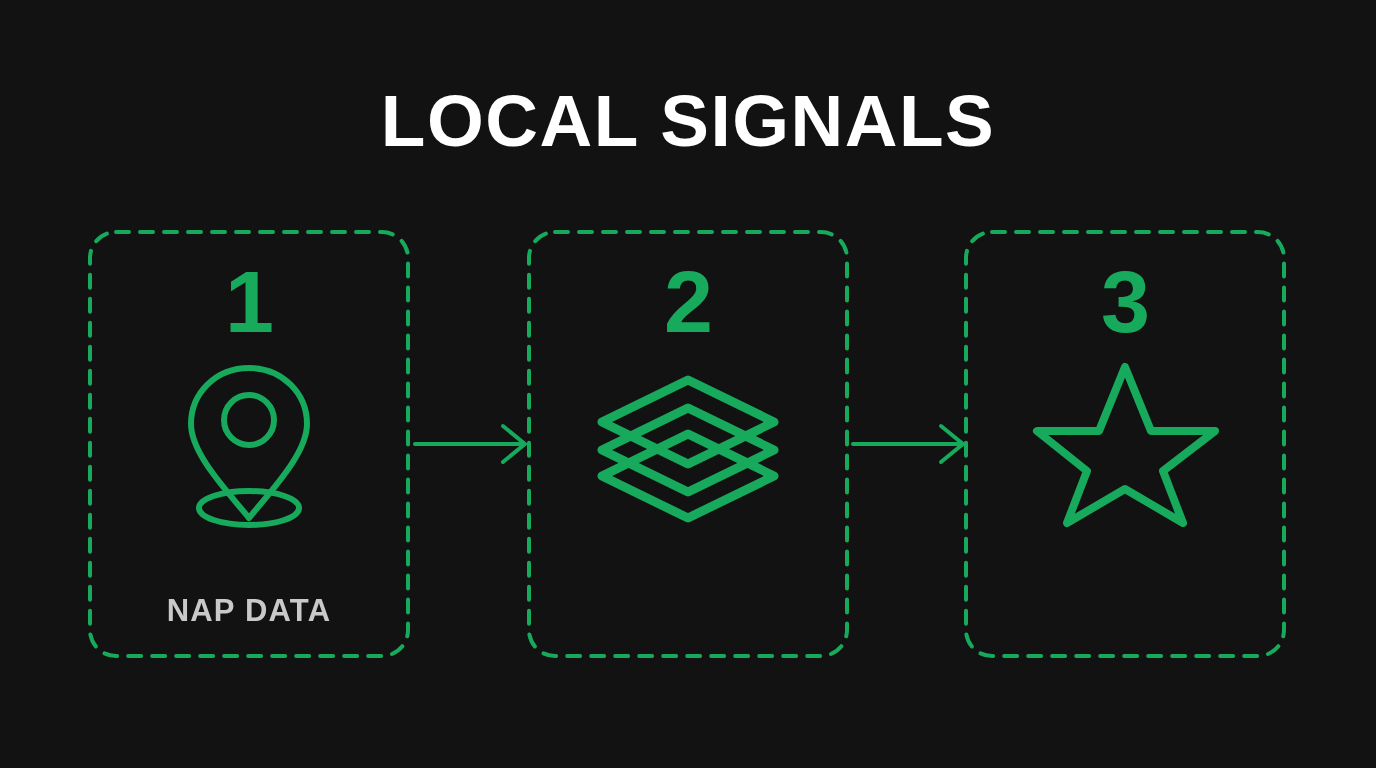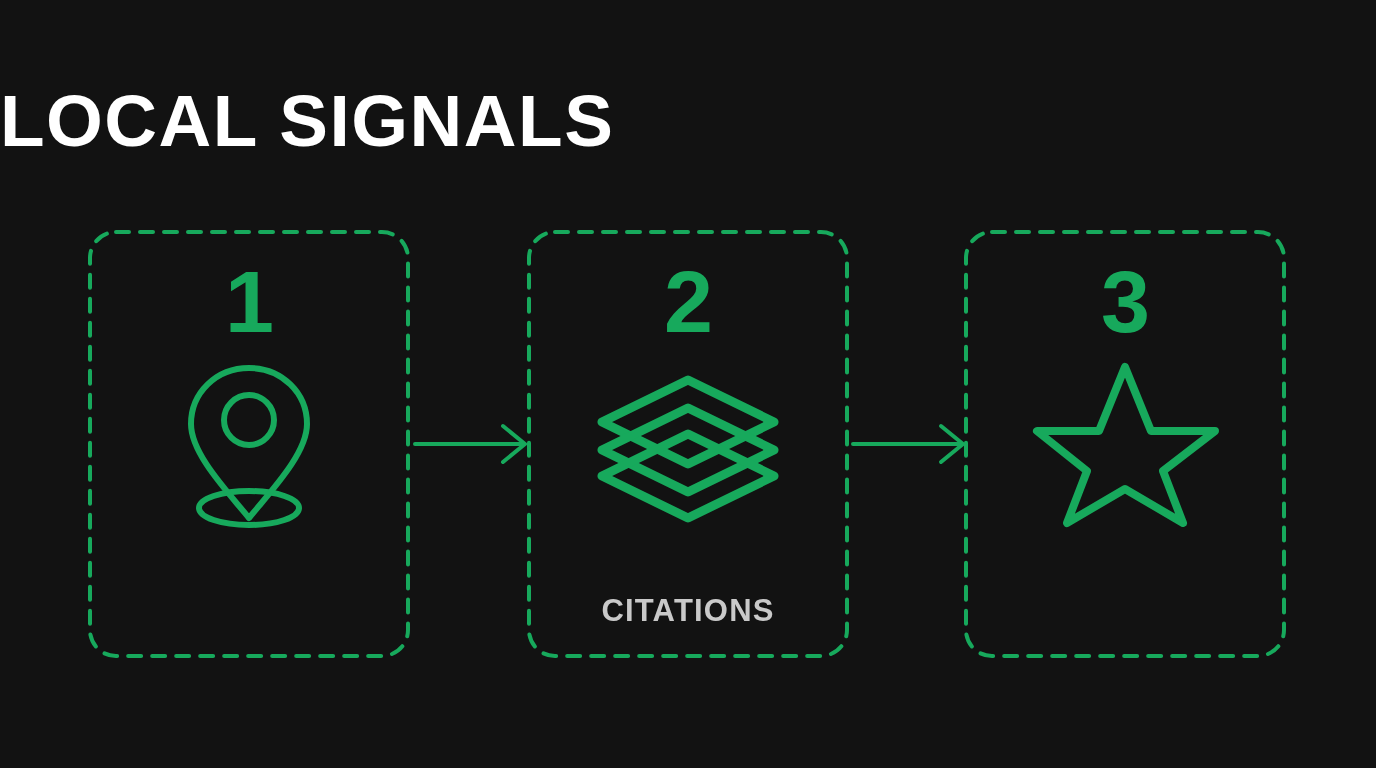--- a/index.html
+++ b/index.html
@@ -22,21 +22,21 @@
     height: 768px;
     background: #121212;
   }
 
   
   #page-title {
     position: absolute;
     left: 0;
     top: 84px;
     width: 1376px;
-    text-align: left;
+    text-align: center;
     color: #ffffff;
     font-size: 73px;
     font-weight: bold;
     letter-spacing: 1.5px;
     line-height: 1;
     white-space: nowrap;
   }
 
   
   .card {
@@ -135,20 +135,21 @@
     </div>
     <div class="card-inner">
       <div class="card-number">1</div>
       <div class="card-icon">
         <svg width="132" height="168" viewBox="0 0 132 168" aria-hidden="true">
           <ellipse cx="66" cy="148" rx="50" ry="17" fill="none" stroke="#17a95c" stroke-width="6"></ellipse>
           <path d="M66 8 C 33 8 8 33 8 64 C 8 94 45 132 66 158 C 87 132 124 94 124 64 C 124 33 99 8 66 8 Z" fill="none" stroke="#17a95c" stroke-width="6" stroke-linejoin="round"></path>
           <circle cx="66" cy="60" r="25" fill="none" stroke="#17a95c" stroke-width="6"></circle>
         </svg>
       </div>
+      <div class="card-label">NAP DATA</div>
     </div>
   </div>
 
   <div class="connector" id="connector-1">
     <svg width="120" height="48" viewBox="0 0 120 48" aria-hidden="true">
       <line x1="2" y1="24" x2="108" y2="24" stroke="#17a95c" stroke-width="4" stroke-linecap="round"></line>
       <polyline points="90,6 112,24 90,42" fill="none" stroke="#17a95c" stroke-width="4" stroke-linecap="round" stroke-linejoin="round"></polyline>
     </svg>
   </div>
 
@@ -160,21 +161,20 @@
     </div>
     <div class="card-inner">
       <div class="card-number">2</div>
       <div class="card-icon">
         <svg width="186" height="160" viewBox="0 0 186 160" aria-hidden="true">
           <polygon points="93,100 7,58 93,16 179,58" fill="none" stroke="#17a95c" stroke-width="9" stroke-linejoin="round"></polygon>
           <polygon points="93,128 7,86 93,44 179,86" fill="none" stroke="#17a95c" stroke-width="9" stroke-linejoin="round"></polygon>
           <polygon points="93,154 7,112 93,70 179,112" fill="none" stroke="#17a95c" stroke-width="9" stroke-linejoin="round"></polygon>
         </svg>
       </div>
-      <div class="card-label">CITATIONS</div>
     </div>
   </div>
 
   <div class="connector" id="connector-2">
     <svg width="120" height="48" viewBox="0 0 120 48" aria-hidden="true">
       <line x1="2" y1="24" x2="108" y2="24" stroke="#17a95c" stroke-width="4" stroke-linecap="round"></line>
       <polyline points="90,6 112,24 90,42" fill="none" stroke="#17a95c" stroke-width="4" stroke-linecap="round" stroke-linejoin="round"></polyline>
     </svg>
   </div>
 

